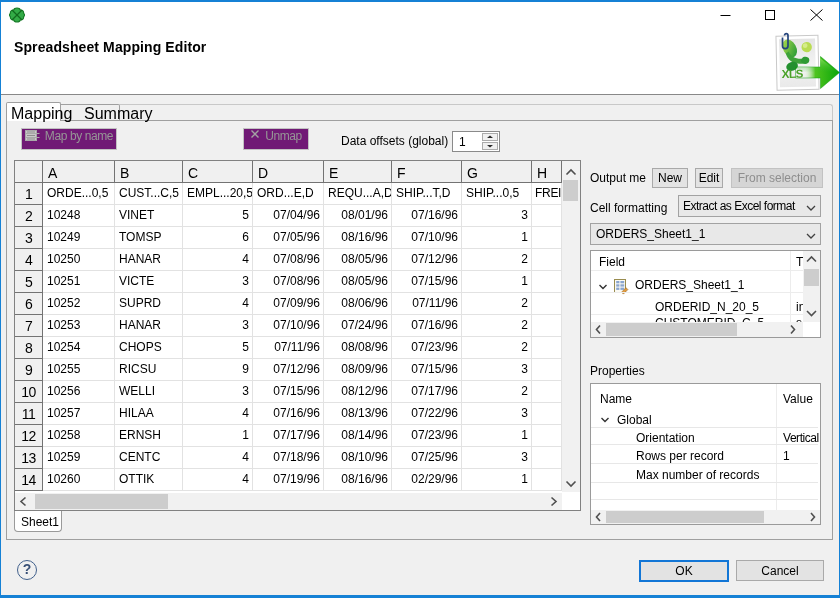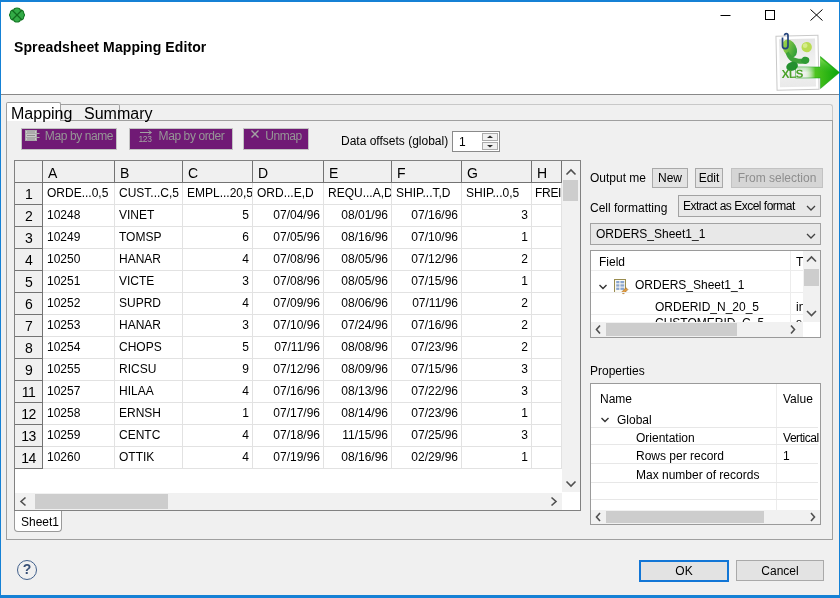--- a/index.html
+++ b/index.html
@@ -127,27 +127,20 @@
           <line x1="11.5" y1="1.5" x2="11.5" y2="11.5" stroke-dasharray="1.5,1.5"></line>
         </g>
         <g stroke="#8f8f8f">
           <line x1="2" y1="3" x2="10" y2="3"></line>
           <line x1="2" y1="6.5" x2="10" y2="6.5"></line>
           <line x1="2" y1="10" x2="10" y2="10"></line>
         </g>
       </svg>
     <span>Map by name</span>
     </div>
-  <div class="tbtn" style="left:129px;top:128px;width:104px;">
-    <svg width="16" height="14" viewBox="0 0 16 14">
-        <text x="0.5" y="13" font-size="8.5" fill="#a2a2a2" font-family="Liberation Sans">123</text>
-        <path d="M2 3.5 L13 3.5 M10.5 1.5 L13.5 3.5 L10.5 5.5" stroke="#a2a2a2" fill="none"></path>
-      </svg>
-    <span>Map by order</span>
-    </div>
   <div class="tbtn" style="left:243px;top:128px;width:66px;">
     <svg width="10" height="10" viewBox="0 0 10 10">
         <path d="M1.5 1.5 L8.5 8.5 M8.5 1.5 L1.5 8.5" stroke="#a3a3a3" stroke-width="1.4"></path>
       </svg>
     <span>Unmap</span>
     </div>
   <div class="lbl" style="left:341px;top:134px;">Data offsets (global)</div>
   <div class="abs" id="spin">
       <span style="position:absolute;left:6px;top:3px;">1</span>
     <div style="position:absolute;right:1px;top:1px;width:16px;height:8px;background:#f0f0f0;border:1px solid #ababab;">
@@ -280,20 +273,31 @@
             <td class="dc">10255</td>
             <td class="dc">RICSU</td>
             <td class="dc num">9</td>
             <td class="dc num">07/12/96</td>
             <td class="dc num">08/09/96</td>
             <td class="dc num">07/15/96</td>
             <td class="dc num">3</td>
             <td class="dc"></td>
           </tr>
 <tr>
+            <td class="rn">10</td>
+            <td class="dc">10256</td>
+            <td class="dc">WELLI</td>
+            <td class="dc num">3</td>
+            <td class="dc num">07/15/96</td>
+            <td class="dc num">08/12/96</td>
+            <td class="dc num">07/17/96</td>
+            <td class="dc num">2</td>
+            <td class="dc"></td>
+          </tr>
+<tr>
             <td class="rn">11</td>
             <td class="dc">10257</td>
             <td class="dc">HILAA</td>
             <td class="dc num">4</td>
             <td class="dc num">07/16/96</td>
             <td class="dc num">08/13/96</td>
             <td class="dc num">07/22/96</td>
             <td class="dc num">3</td>
             <td class="dc"></td>
           </tr>
@@ -307,21 +311,21 @@
             <td class="dc num">07/23/96</td>
             <td class="dc num">1</td>
             <td class="dc"></td>
           </tr>
 <tr>
             <td class="rn">13</td>
             <td class="dc">10259</td>
             <td class="dc">CENTC</td>
             <td class="dc num">4</td>
             <td class="dc num">07/18/96</td>
-            <td class="dc num">11/15/96</td>
+            <td class="dc num">08/10/96</td>
             <td class="dc num">07/25/96</td>
             <td class="dc num">3</td>
             <td class="dc"></td>
           </tr>
 <tr>
             <td class="rn">14</td>
             <td class="dc">10260</td>
             <td class="dc">OTTIK</td>
             <td class="dc num">4</td>
             <td class="dc num">07/19/96</td>

